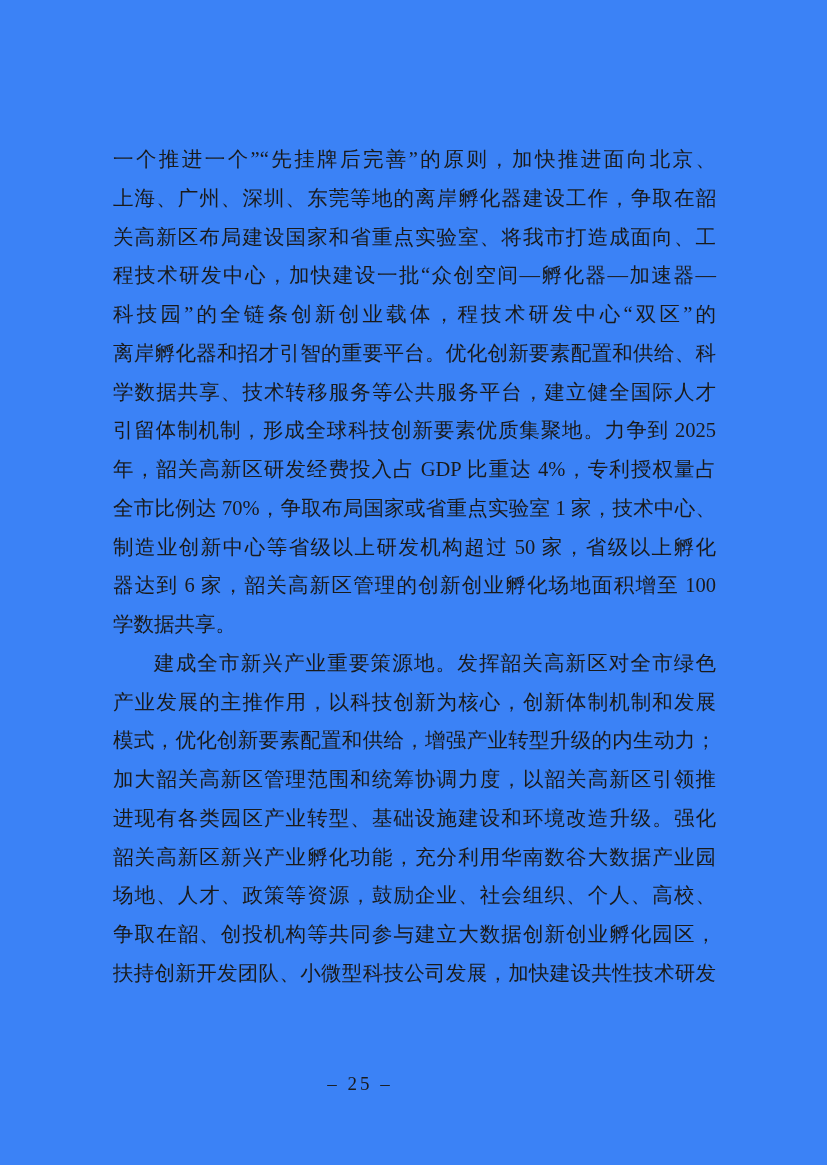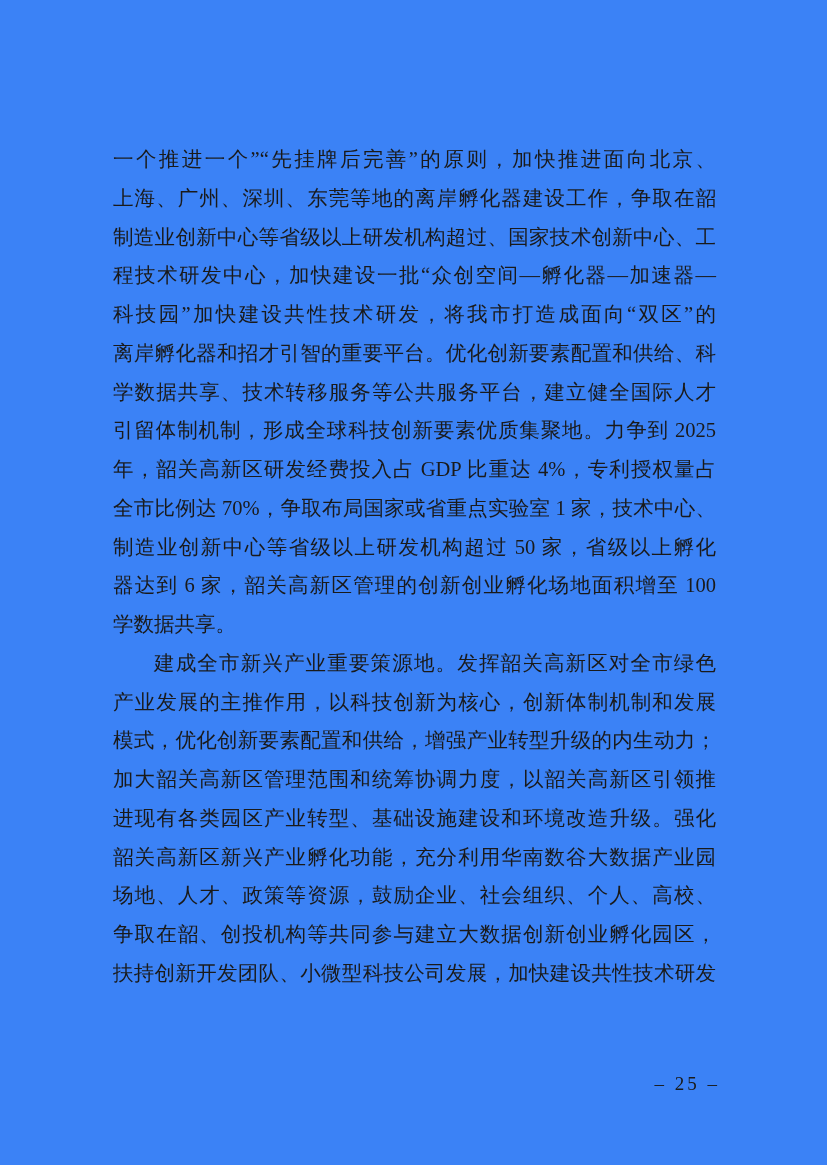--- a/index.html
+++ b/index.html
@@ -38,37 +38,37 @@
     text-indent: 2em;
   }
   .lead-bold {
     font-weight: normal;
   }
   .footer {
     position: absolute;
     top: 1070px;
     left: 0;
     right: 107px;
-    text-align: right;
+    text-align: center;
     font-size: 19px;
     line-height: 28px;
     letter-spacing: 3px;
     color: #1a1a1a;
   }
 </style>
 </head>
 <body>
 
 <div class="page">
   <div class="text-block" id="lines-container">
       <div class="line"><span>一个推进一个”“先挂牌后完善”的原则，加快推进面向北京、</span></div>
       <div class="line"><span>上海、广州、深圳、东莞等地的离岸孵化器建设工作，争取在韶</span></div>
-      <div class="line"><span>制造业创新中心等省级以上研发机构超过、国家技术创新中心、工</span></div>
+      <div class="line"><span>关高新区布局建设国家和省重点实验室、将我市打造成面向、工</span></div>
       <div class="line"><span>程技术研发中心，加快建设一批“众创空间—孵化器—加速器—</span></div>
-      <div class="line"><span>科技园”加快建设共性技术研发，将我市打造成面向“双区”的</span></div>
+      <div class="line"><span>科技园”的全链条创新创业载体，程技术研发中心“双区”的</span></div>
       <div class="line"><span>离岸孵化器和招才引智的重要平台。优化创新要素配置和供给、科</span></div>
       <div class="line"><span>学数据共享、技术转移服务等公共服务平台，建立健全国际人才</span></div>
       <div class="line"><span>引留体制机制，形成全球科技创新要素优质集聚地。力争到 2025</span></div>
       <div class="line"><span>年，韶关高新区研发经费投入占 GDP 比重达 4%，专利授权量占</span></div>
       <div class="line"><span>全市比例达 70%，争取布局国家或省重点实验室 1 家，技术中心、</span></div>
       <div class="line"><span>制造业创新中心等省级以上研发机构超过 50 家，省级以上孵化</span></div>
       <div class="line"><span>器达到 6 家，韶关高新区管理的创新创业孵化场地面积增至 100</span></div>
       <div class="line para-end"><span>学数据共享。</span></div>
       <div class="line indent"><span class="lead-bold">建成全市新兴产业重要策源地。</span><span>发挥韶关高新区对全市绿色</span></div>
       <div class="line"><span>产业发展的主推作用，以科技创新为核心，创新体制机制和发展</span></div>

